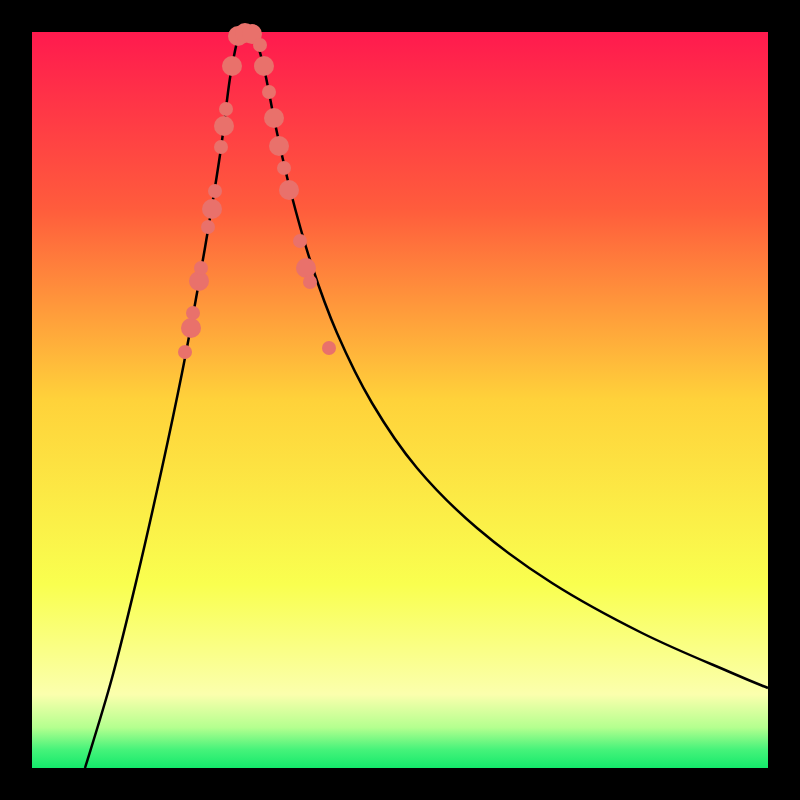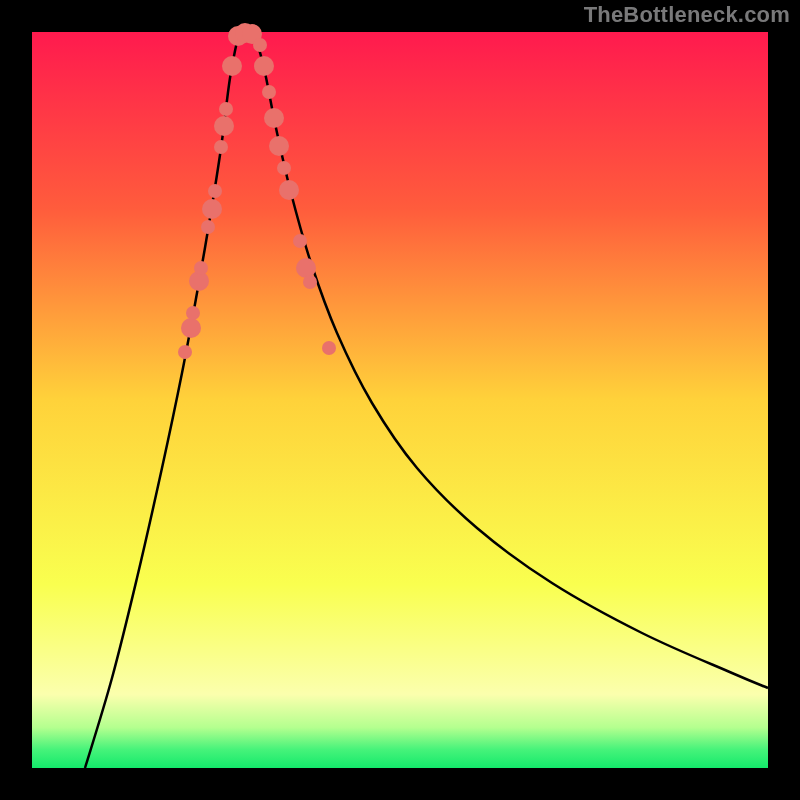--- a/index.html
+++ b/index.html
@@ -58,14 +58,13 @@
         <circle class="bead" cx="274" cy="118" r="10"></circle>
         <circle class="bead" cx="279" cy="146" r="10"></circle>
         <circle class="bead" cx="284" cy="168" r="7"></circle>
         <circle class="bead" cx="289" cy="190" r="10"></circle>
         <circle class="bead" cx="300" cy="241" r="7"></circle>
         <circle class="bead" cx="306" cy="268" r="10"></circle>
         <circle class="bead" cx="310" cy="282" r="7"></circle>
         <circle class="bead" cx="329" cy="348" r="7"></circle>
       </g>
   </svg>
-  <div class="attrib">TheBottleneck.com</div>
 </div>
 
 </body></html>

